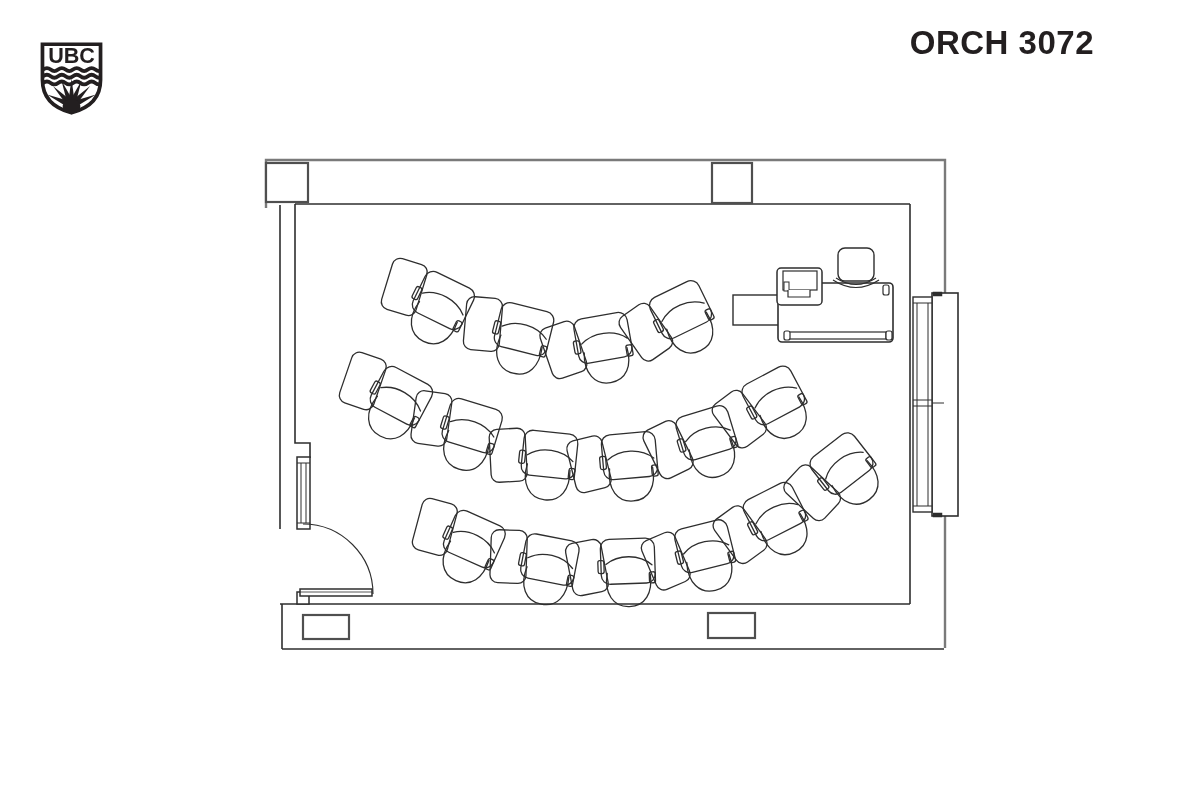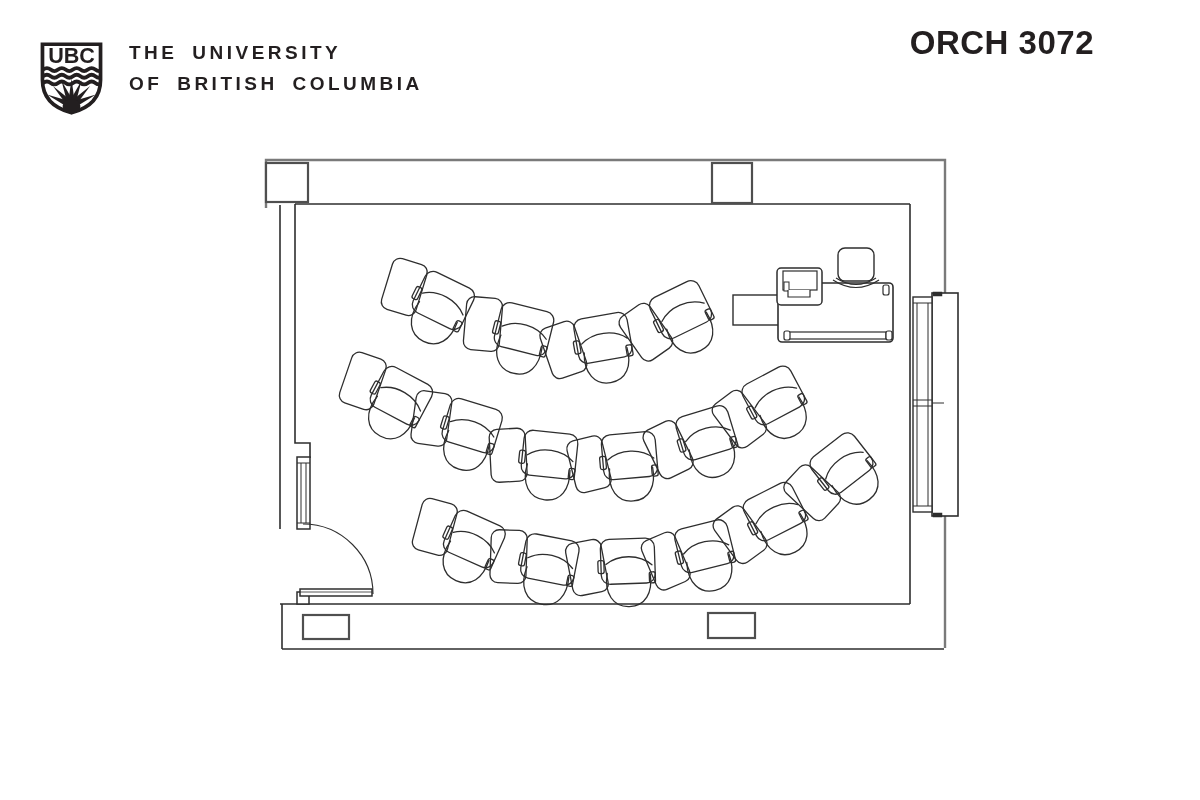--- a/index.html
+++ b/index.html
@@ -38,24 +38,20 @@
         <use href="#ray" transform="rotate(-22 45 86)"></use>
         <use href="#ray" transform="rotate(44 45 86)"></use>
         <use href="#ray" transform="rotate(-44 45 86)"></use>
         <use href="#ray" transform="rotate(66 45 86)"></use>
         <use href="#ray" transform="rotate(-66 45 86)"></use>
         <ellipse cx="45" cy="87" rx="12" ry="9"></ellipse>
       </g>
     </g>
   </svg>
 
-  <div class="wordmark">
-    <div>THE UNIVERSITY</div>
-    <div>OF BRITISH COLUMBIA</div>
-  </div>
 
   <div class="room-title">ORCH 3072</div>
 
   <svg class="plan" viewBox="250 145 725 520">
     <defs>
       <g id="chair" fill="none" stroke="#2e2e2e" stroke-width="1.3" stroke-linecap="round" stroke-linejoin="round">
         <rect x="-49" y="-27" width="36" height="53" rx="8" transform="rotate(-9 -31 0)"></rect>
         <rect x="-17" y="-28" width="54" height="45" rx="9"></rect>
         <path d="M-12,-3 C1,-13 22,-12 34,-1"></path>
         <rect x="-20" y="-7" width="6" height="13" rx="2"></rect>

